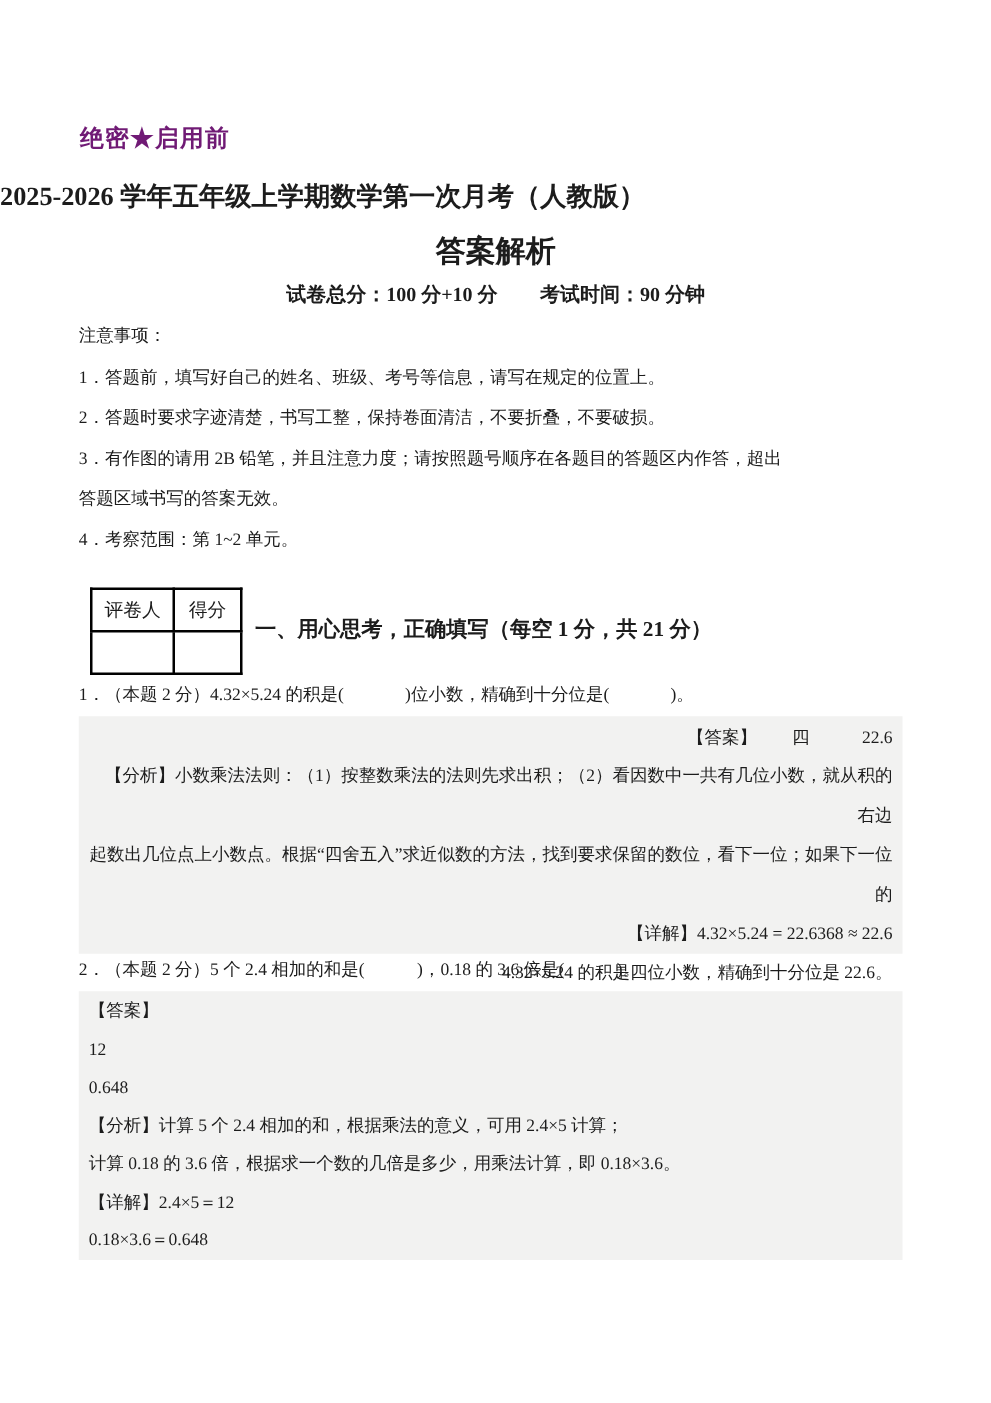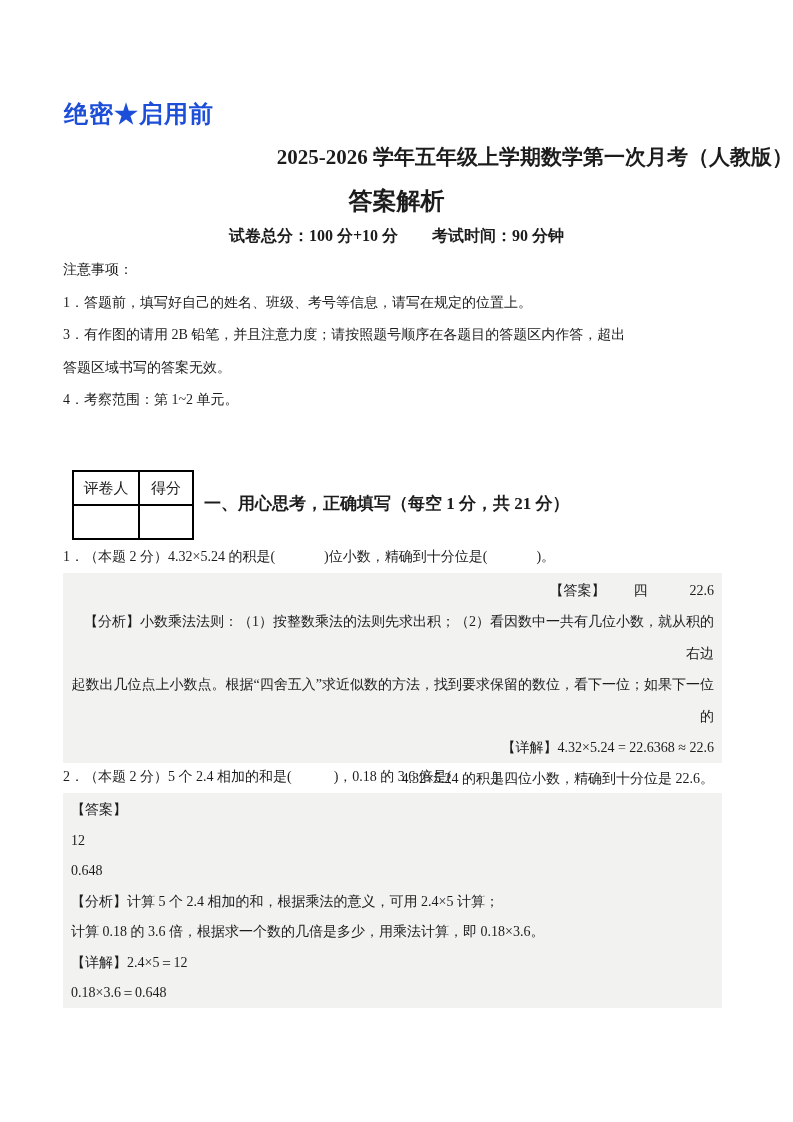--- a/index.html
+++ b/index.html
@@ -13,33 +13,33 @@
     margin: 0 auto;
     background: #ffffff;
     color: #1c1c1c;
     overflow: hidden;
   }
 
   .secret-banner {
     position: absolute;
     left: 64px;
     top: 98px;
-    font-size: 24px;
+    font-size: 19px;
     font-weight: bold;
-    color: #1d4ed8;
+    color: #701a75;
     letter-spacing: 1px;
     white-space: pre;
   }
 
   .exam-title {
     position: absolute;
     left: 0;
     top: 143px;
     width: 100%;
-    text-align: right;
+    text-align: left;
     font-size: 21px;
     font-weight: bold;
     white-space: pre;
   }
 
   .answers-title {
     position: absolute;
     left: 0;
     top: 185px;
     width: 100%;
@@ -139,20 +139,21 @@
   <div class="answers-title">答案解析</div>
 
   <div class="meta-row">
     <span>试卷总分：100 分+10 分</span>
     <span>考试时间：90 分钟</span>
   </div>
 
   <div class="notice">
     <span class="line">注意事项：</span>
     <span class="line">1．答题前，填写好自己的姓名、班级、考号等信息，请写在规定的位置上。</span>
+    <span class="line">2．答题时要求字迹清楚，书写工整，保持卷面清洁，不要折叠，不要破损。</span>
     <span class="line">3．有作图的请用 2B 铅笔，并且注意力度；请按照题号顺序在各题目的答题区内作答，超出</span>
     <span class="line">答题区域书写的答案无效。</span>
     <span class="line">4．考察范围：第 1~2 单元。</span>
   </div>
 
   <table class="score-table">
     <tbody>
       <tr>
         <td class="c1">评卷人</td>
         <td class="c2">得分</td>

